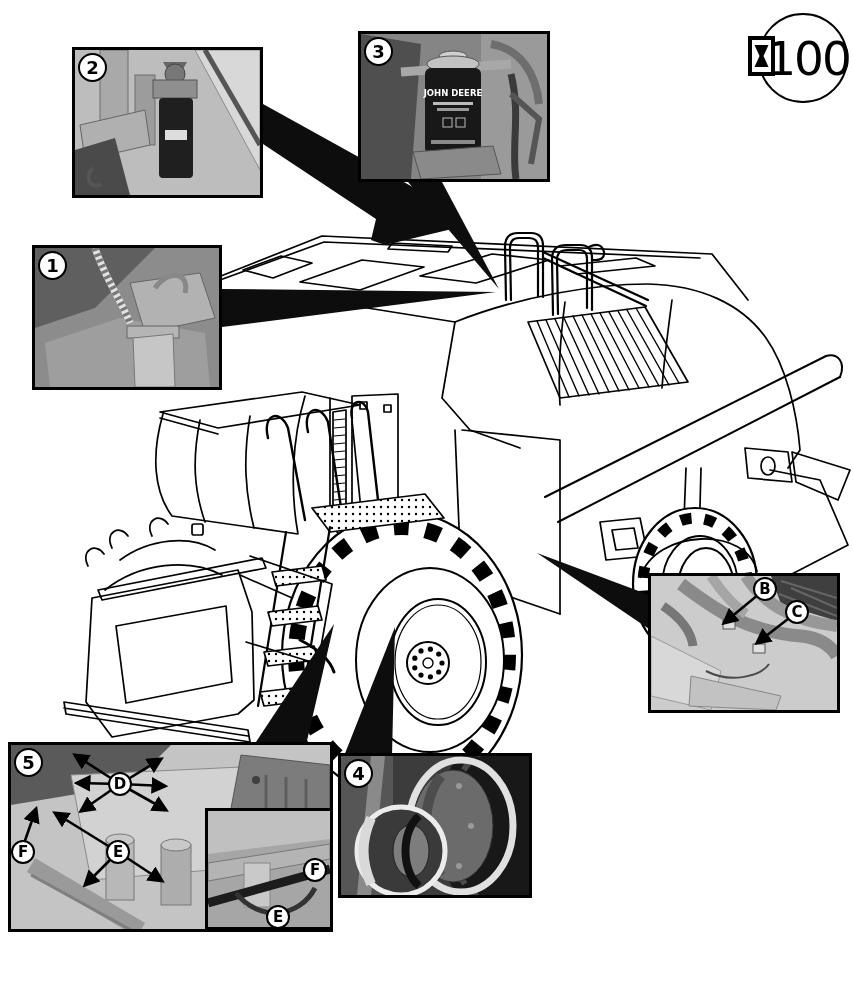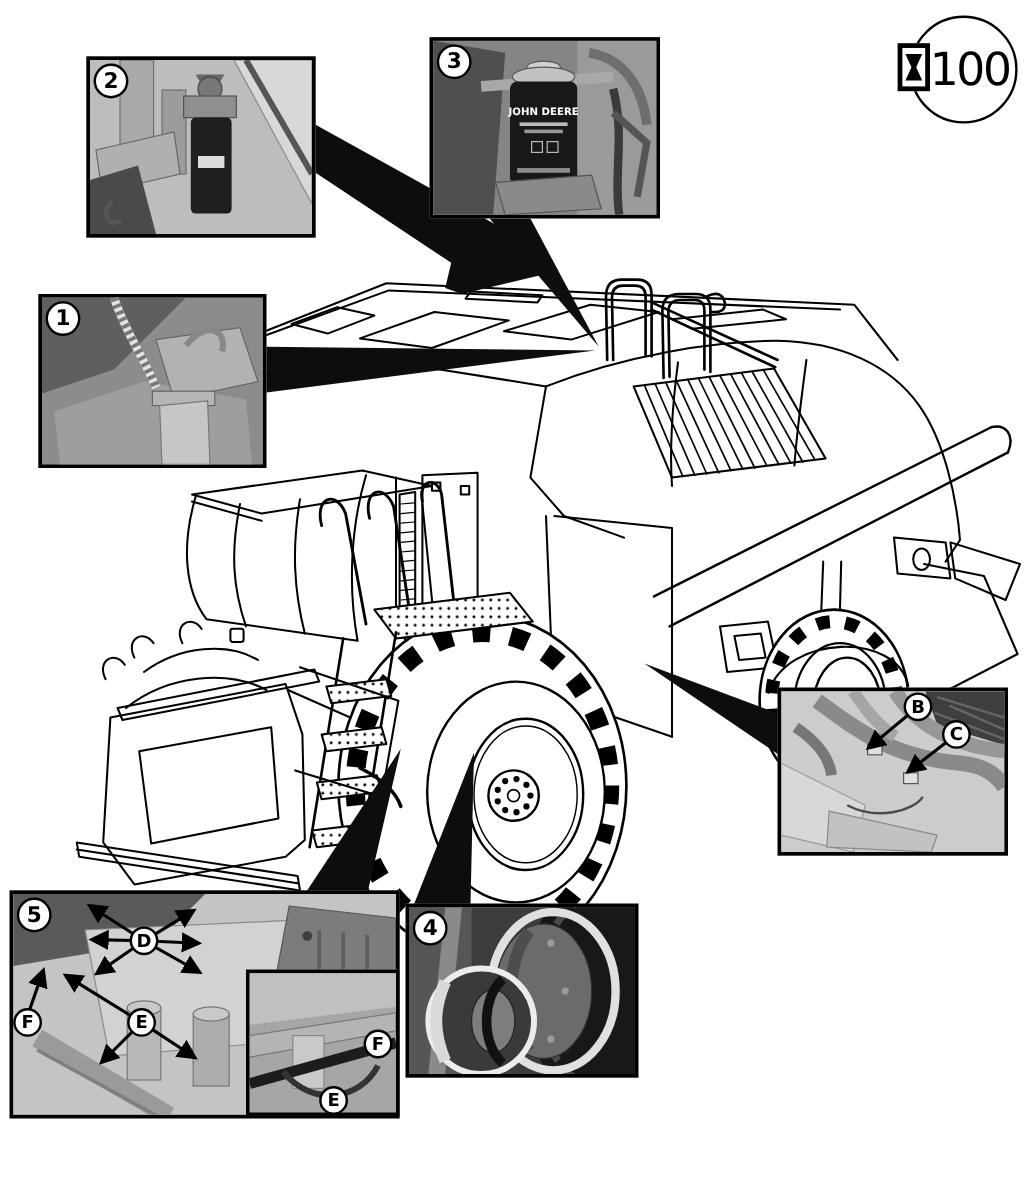--- a/index.html
+++ b/index.html
@@ -12,21 +12,21 @@
   .subphoto{position:absolute;border:3px solid #000;background:#a6a6a6;z-index:2;}
   .subphoto svg{position:absolute;left:0;top:0;}
   .co{position:absolute;background:#fff;border:2.5px solid #000;border-radius:50%;
       display:flex;align-items:center;justify-content:center;font-weight:bold;
       color:#000;z-index:4;box-sizing:border-box;}
   .co.num{width:29px;height:29px;font-size:18px;}
   .co.ltr{width:24px;height:24px;font-size:15px;}
   #interval{position:absolute;left:758px;top:13px;width:90px;height:90px;
       border:2.5px solid #000;border-radius:50%;background:#fff;z-index:5;
       display:flex;align-items:center;justify-content:center;box-sizing:border-box;}
-  #interval .hrs{font-size:38px;letter-spacing:-2px;color:#000;padding-left:10px;}
+  #interval .hrs{font-size:47px;letter-spacing:-2px;color:#000;padding-left:10px;}
   #hourbox{position:absolute;left:748px;top:36px;width:27px;height:40px;
       background:#fff;border:4px solid #000;z-index:6;box-sizing:border-box;
       display:flex;align-items:center;justify-content:center;}
 </style>
 </head>
 <body>
 
 <svg id="art" width="853" height="995" viewBox="0 0 853 995">
   <defs>
     <marker id="ah" viewBox="0 0 10 10" refX="8" refY="5" markerWidth="6.5" markerHeight="6.5" orient="auto">

